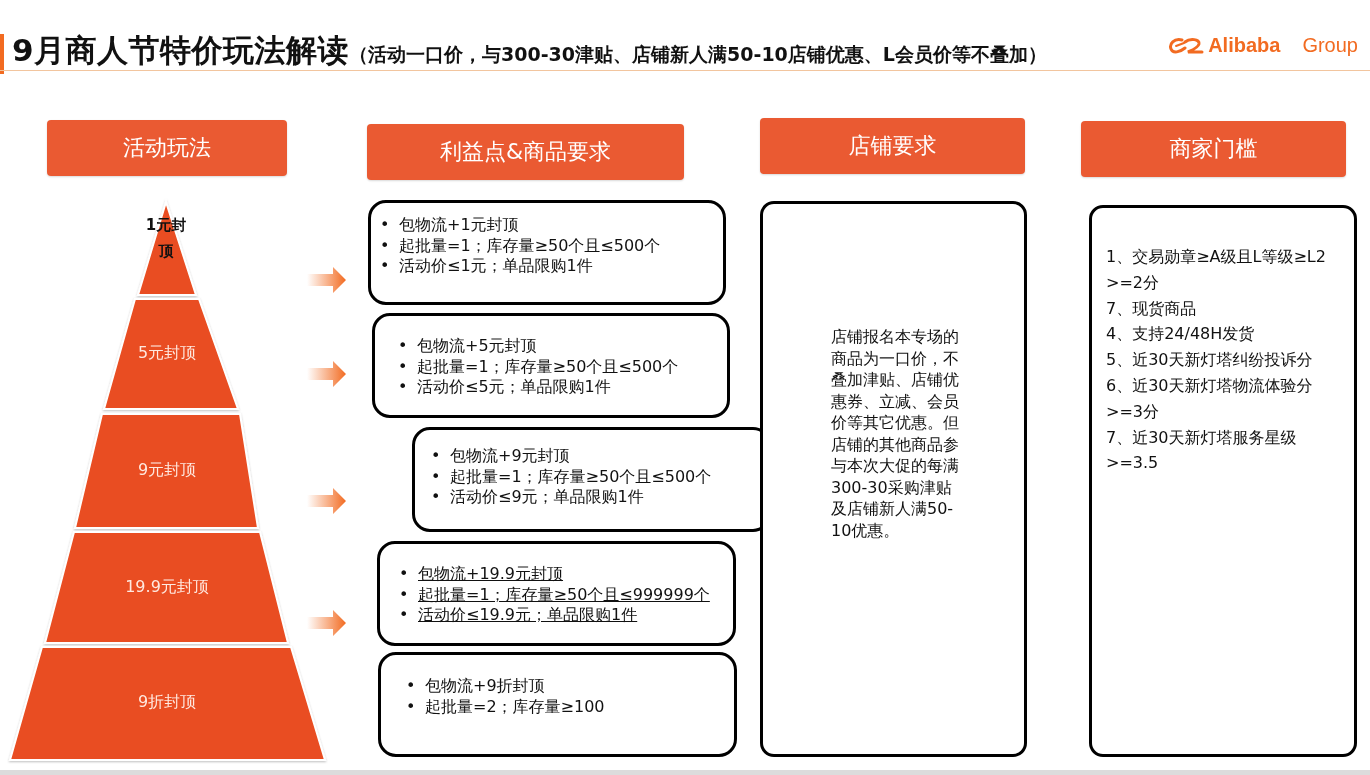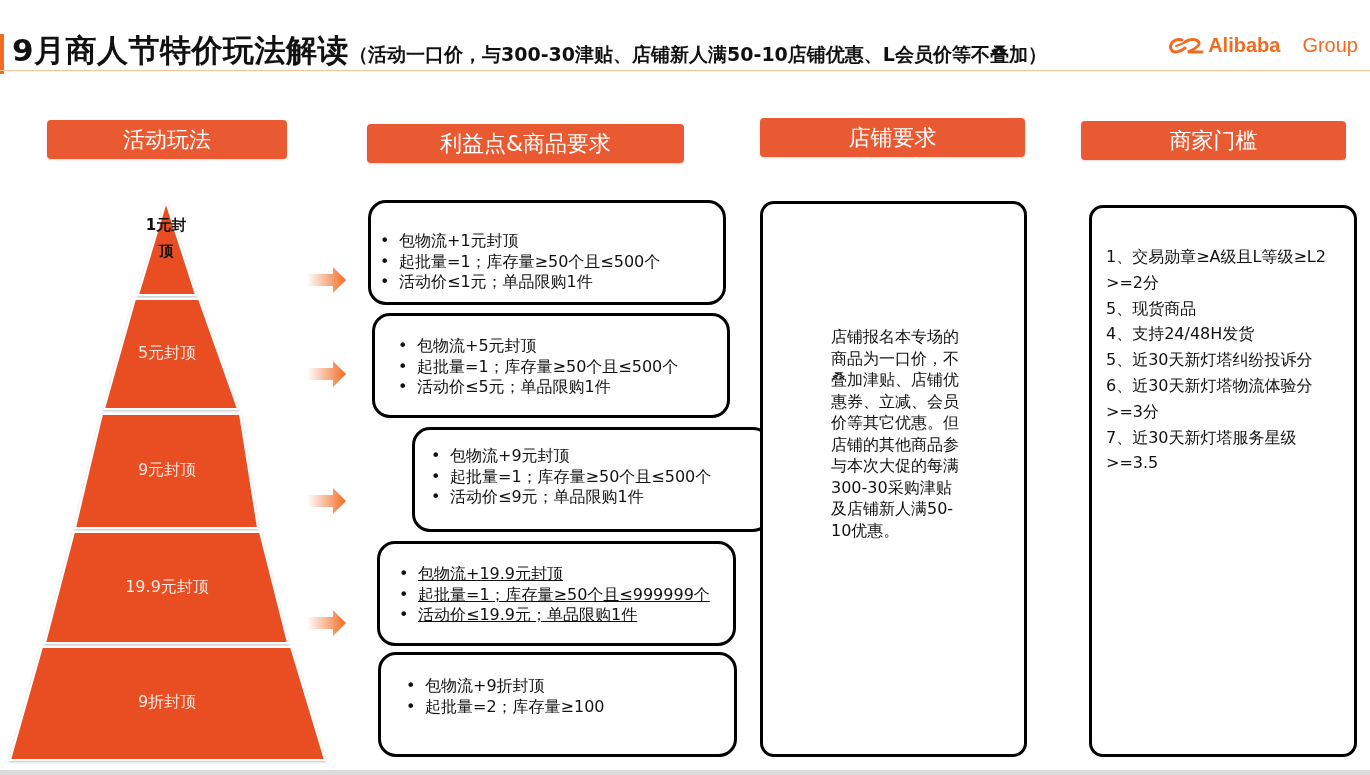--- a/index.html
+++ b/index.html
@@ -9,29 +9,29 @@
   .title-bar { position: absolute; left: 0; top: 28px; width: 1370px; height: 44px; }
   .title-accent { position: absolute; left: 0; top: 6px; width: 4px; height: 40px; background: #f26b21; }
   .title-main { position: absolute; left: 12px; top: 2px; font-size: 31px; font-weight: bold; letter-spacing: 0.5px; white-space: nowrap; color: #111; }
   .title-sub { font-size: 19px; font-weight: bold; letter-spacing: 0; }
   .title-rule { position: absolute; left: 0; top: 70px; width: 1370px; height: 1px; background: #f2c59e; }
   .logo { position: absolute; right: 12px; top: 6px; display: flex; align-items: center; color: #f26b21; white-space: nowrap; }
   .logo-mark { width: 36px; height: 18px; margin-right: 4px; }
   .logo-brand { font-family: "Liberation Sans", sans-serif; font-weight: bold; font-size: 20px; }
   .logo-group { font-family: Liberation Sans, sans-serif; font-size: 20px; margin-left: 22px; }
 
-  .col-header { position: absolute; height: 39px; background: #ea5a32; border-radius: 4px; color: #fff; font-size: 22px; display: flex; align-items: center; justify-content: center; box-shadow: 0 1px 2px rgba(0,0,0,0.15); text-align: right; }
+  .col-header { position: absolute; height: 56px; background: #ea5a32; border-radius: 4px; color: #fff; font-size: 22px; display: flex; align-items: center; justify-content: center; box-shadow: 0 1px 2px rgba(0,0,0,0.15); text-align: right; }
 
   .pyramid { position: absolute; left: 0; top: 195px; width: 340px; height: 570px; }
   .tier-label { position: absolute; color: #ffe9e0; font-size: 16px; transform: translateX(-50%); white-space: nowrap; }
   .tier-label.top { color: #111; font-weight: bold; font-size: 15px; text-align: center; line-height: 26px; white-space: normal; width: 50px; }
 
   .arrow { position: absolute; width: 40px; height: 28px; }
 
-  .benefit-box { position: absolute; border: 3px solid #000; border-radius: 18px; background: #fff; padding-top: 28px; }
+  .benefit-box { position: absolute; border: 3px solid #000; border-radius: 18px; background: #fff; padding-top: 12px; }
   .benefit-box ul { list-style: none; }
   .benefit-box li { font-size: 16px; line-height: 20.5px; white-space: nowrap; position: relative; padding-left: 22px; }
   .benefit-box li::before { content: "•"; position: absolute; left: 3px; top: 0; }
 
   .shop-box { position: absolute; left: 760px; top: 201px; width: 267px; height: 556px; border: 3px solid #000; border-radius: 14px; background: #fff; }
   .shop-text { position: absolute; left: 68px; top: 122px; width: 128px; font-size: 16px; line-height: 21.5px; word-break: break-all; }
 
   .merchant-box { position: absolute; left: 1089px; top: 205px; width: 268px; height: 552px; border: 3px solid #000; border-radius: 14px; background: #fff; }
   .merchant-list { position: absolute; left: 14px; top: 36px; width: 240px; list-style: none; }
   .merchant-list li { font-size: 16px; line-height: 25.8px; }
@@ -140,21 +140,21 @@
 </div>
 
 <div class="shop-box">
   <div class="shop-text">店铺报名本专场的商品为一口价，不叠加津贴、店铺优惠券、立减、会员价等其它优惠。但店铺的其他商品参与本次大促的每满300-30采购津贴及店铺新人满50-10优惠。</div>
 </div>
 
 <div class="merchant-box">
   <ul class="merchant-list">
     <li>1、交易勋章≥A级且L等级≥L2</li>
     <li>&gt;=2分</li>
-    <li>5、现货商品</li>
+    <li>7、现货商品</li>
     <li>4、支持24/48H发货</li>
     <li>5、近30天新灯塔纠纷投诉分</li>
     <li>6、近30天新灯塔物流体验分</li>
     <li>&gt;=3分</li>
     <li>7、近30天新灯塔服务星级</li>
     <li>&gt;=3.5</li>
   </ul>
 </div>
 
 <div class="bottom-strip"></div>

